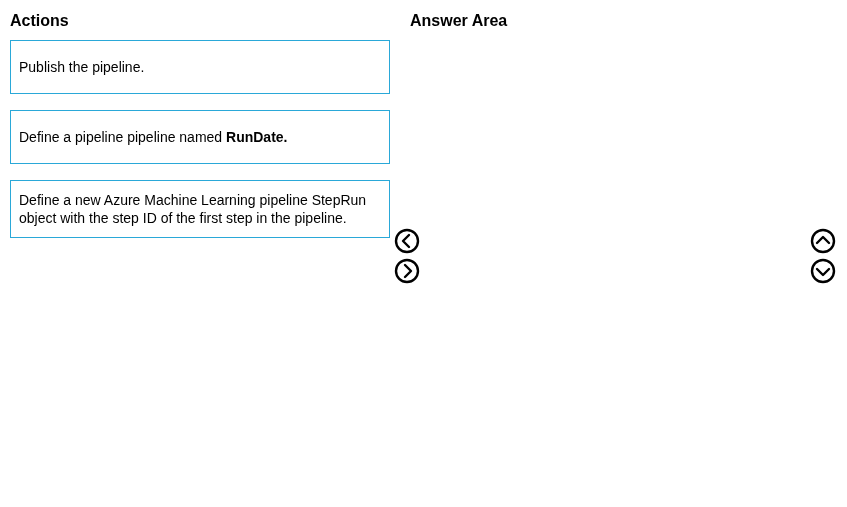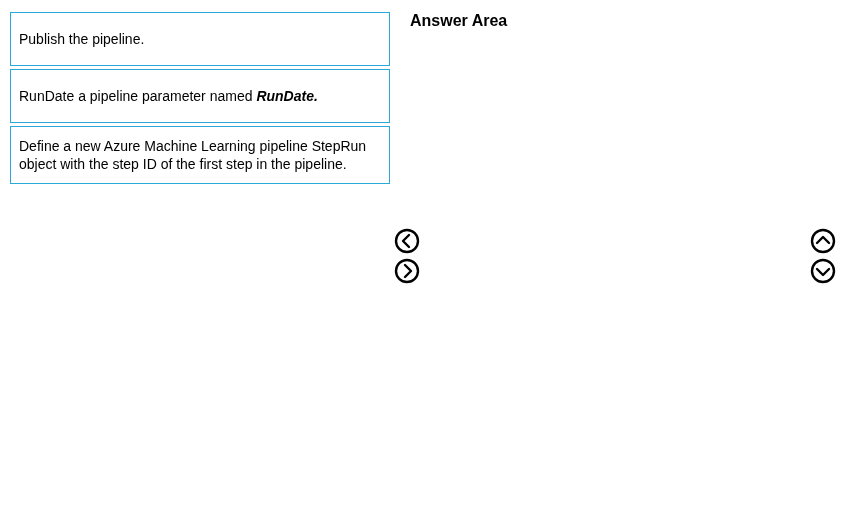--- a/index.html
+++ b/index.html
@@ -29,21 +29,21 @@
       position: absolute;
       left: 410px;
       top: 12px;
       font-weight: bold;
       font-size: 16px;
       text-align: center;
     }
     .action-box {
       border: 1px solid #2aa8d8;
       padding: 10px 8px;
-      margin-bottom: 3px;
+      margin-bottom: 16px;
       min-height: 54px;
       display: flex;
       align-items: center;
       line-height: 1.3;
     }
     .action-box.tight {
       margin-bottom: 6px;
     }
     .action-text { }
     .arrow-btn {
@@ -57,37 +57,38 @@
     .arrow-left { left: 394px; top: 228px; }
     .arrow-right { left: 394px; top: 258px; }
     .arrow-up { left: 810px; top: 228px; }
     .arrow-down { left: 810px; top: 258px; }
     .circ {
       stroke:#000; stroke-width:2.4; fill:none;
     }
     .chev {
       stroke:#000; stroke-width:2.4; fill:none; stroke-linecap:round; stroke-linejoin:round;
     }
-    .bold { font-weight: bold; font-style: italic; }
+    .bold { font-weight: bold; }
   </style>
 </head>
 <body>
 
 <div class="container">
   <div class="col-actions">
+    <div class="heading">Actions</div>
 
     <div class="action-box">
       <span class="action-text">Publish the pipeline.</span>
     </div>
 
 
 
     <div class="action-box">
       <span class="action-text">
-        <span>RunDate a pipeline parameter named </span><span class="bold">RunDate.</span>
+        <span>Define a pipeline pipeline named </span><span class="bold">RunDate.</span>
       </span>
     </div>
 
     <div class="action-box tight">
       <span class="action-text">Define a new Azure Machine Learning pipeline StepRun object with the step ID of the first step in the pipeline.</span>
     </div>
 
   </div>
 </div>
 

